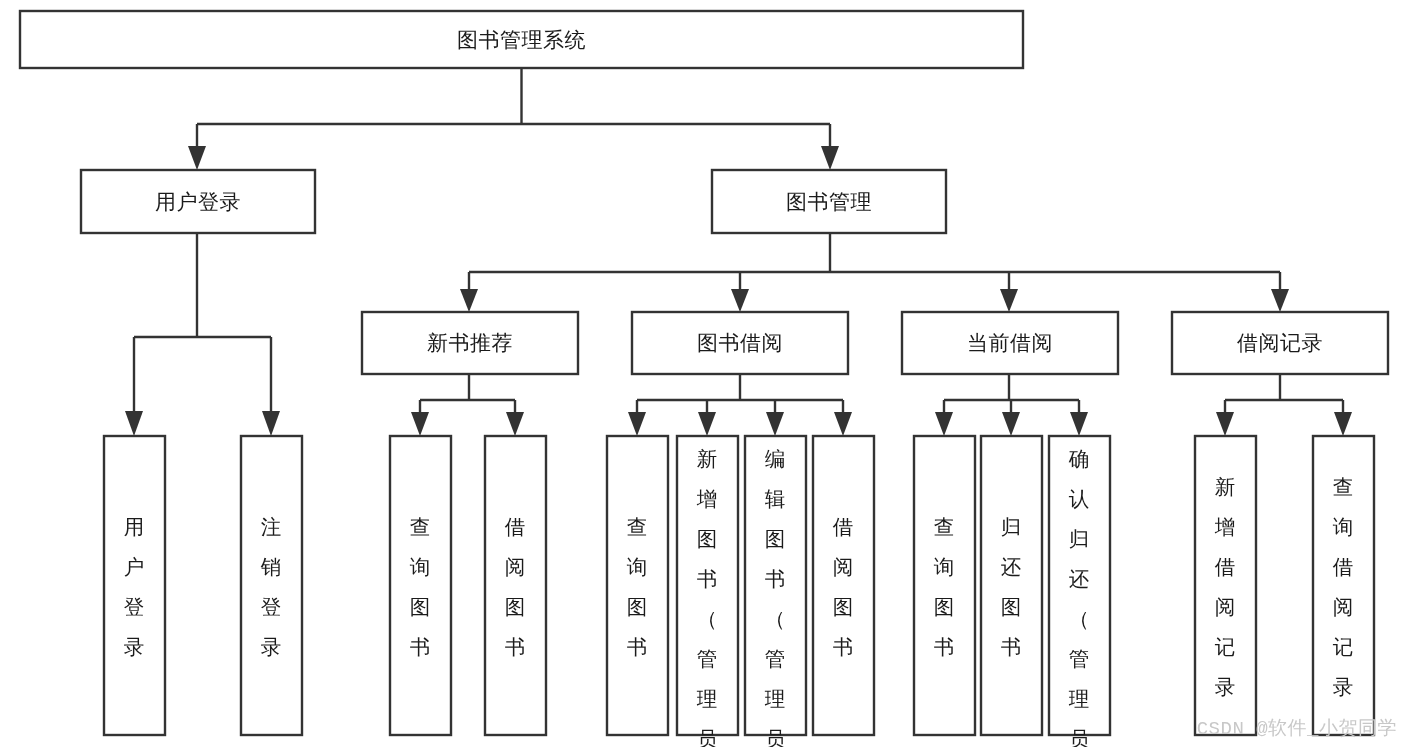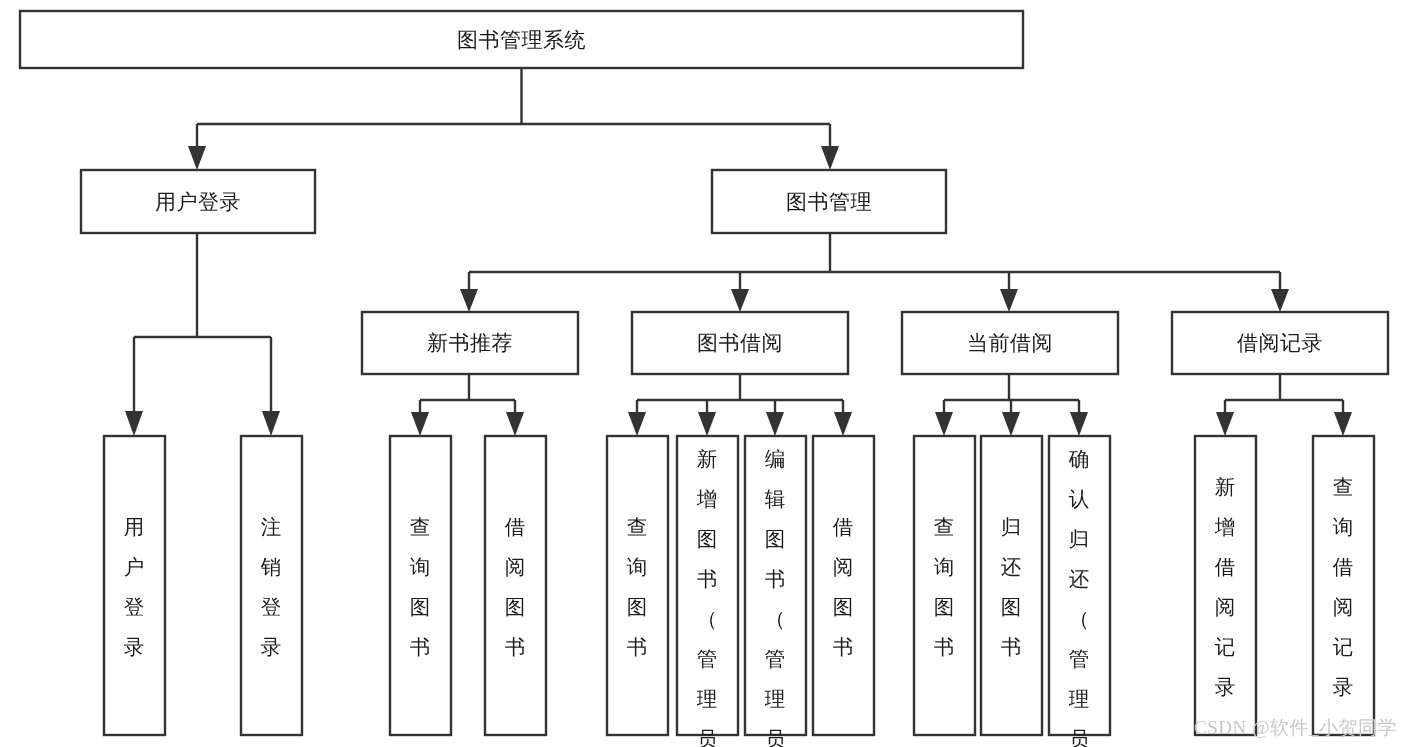--- a/index.html
+++ b/index.html
@@ -53,21 +53,21 @@
     stroke-linecap: butt;
   }
   .arrow-head {
     fill: #333333;
     stroke: none;
   }
   .watermark {
     position: absolute;
     right: 8px;
     bottom: 6px;
-    font-family: Liberation Serif, serif;
+    font-family: Liberation Mono, monospace;
     font-size: 19px;
     color: #c8c8c8;
     white-space: nowrap;
     letter-spacing: 0.5px;
     user-select: none;
   }
 </style>
 </head>
 <body>
 

